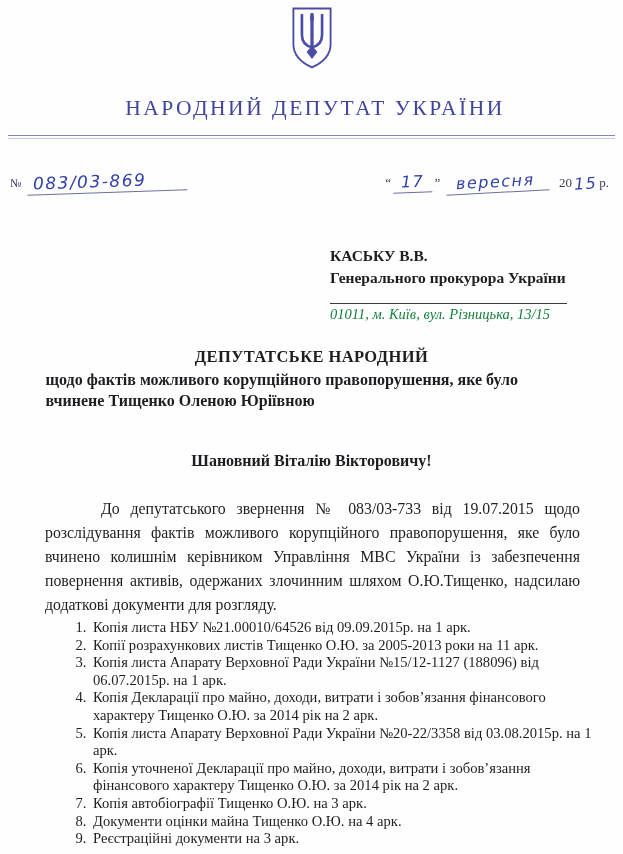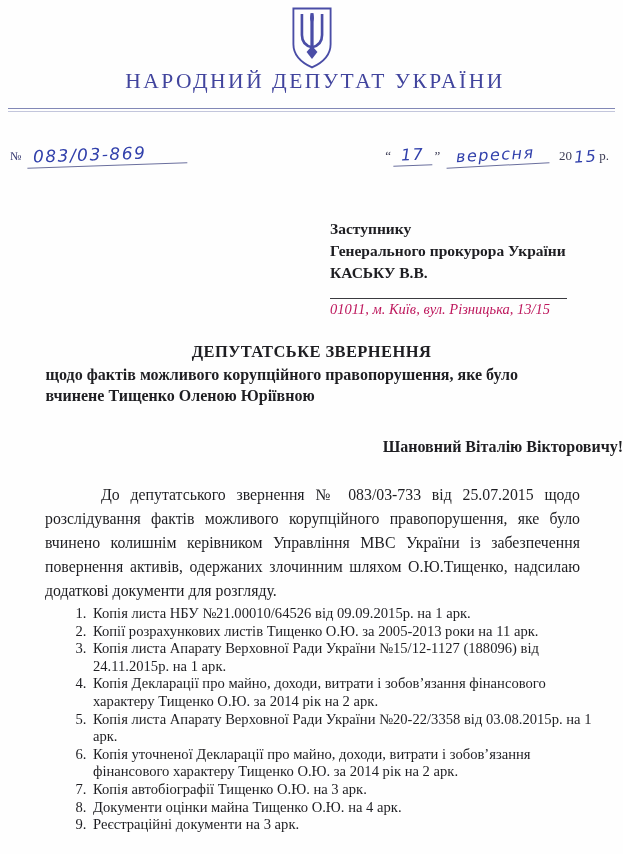--- a/index.html
+++ b/index.html
@@ -9,21 +9,21 @@
     margin:0 auto;
     background:#fefefe;
     font-family:"Liberation Serif", serif;
     color:#1e1e22;
     overflow:hidden;
     box-sizing:border-box;
   }
   
   .emblem-wrap{display:flex;justify-content:center;padding-top:7px;}
   .org-title{
-    margin-top:0;
+    margin-top:27px;
     text-align:center;
     font-size:21.5px;
     letter-spacing:2.5px;
     color:#41449d;
     font-weight:400;
     padding-left:7px;
   }
   .head-rule{
     margin:14px 8px 0 8px;
     height:2px;
@@ -64,33 +64,33 @@
   .date-year-print{padding-bottom:2px;margin-left:8px;text-align:center;}
   .date-year-hand{font-size:16px;transform:rotate(-4deg);}
   .date-unit{padding-bottom:2px;}
   
   .addressee{
     margin:52px 0 0 330px;
     font-size:15.5px;font-weight:700;line-height:22px;
   }
   .addr-rule{margin:14px 0 2px 330px;width:237px;border-top:1.3px solid #3a3a3f;}
   .addr-street{
-    margin-left:330px;font-style:italic;font-size:14.5px;color:#be185d;
+    margin-left:330px;font-style:italic;font-size:14.5px;color:#15803d;
   }
   
   .doc-title{
     margin-top:24px;text-align:center;
     font-size:16.5px;font-weight:700;letter-spacing:.4px;
   }
   .doc-subtitle{
     margin:2px auto 0 auto;max-width:532px;text-align:left;
     font-size:16px;font-weight:700;line-height:21px;
   }
   .salutation{
-    margin-top:32px;text-align:right;
+    margin-top:41px;text-align:center;
     font-size:16px;font-weight:700;
   }
   
   .body-par{
     margin:27px 43px 0 45px;
     font-size:15.8px;line-height:24px;
     text-align:justify;text-indent:56px;
   }
   
   .attach-label{margin:9px 0 0 90px;font-size:14.8px;}
@@ -131,38 +131,37 @@
       <span class="hand date-day">17</span>
       <span class="date-quote">”</span>
       <span class="hand date-month">вересня</span>
       <span class="date-year-print">20</span>
       <span class="hand date-year-hand">15</span>
       <span class="date-unit">р.</span>
     </div>
   </div>
 
   <div class="addressee">
-    <div>Заступнику</div>
+    <div>КАСЬКУ В.В.</div>
     <div>Генерального прокурора України</div>
-    <div>КАСЬКУ В.В.</div>
   </div>
   <div class="addr-rule"></div>
   <div class="addr-street">01011, м. Київ, вул. Різницька, 13/15</div>
 
-  <div class="doc-title">ДЕПУТАТСЬКЕ ЗВЕРНЕННЯ</div>
+  <div class="doc-title">ДЕПУТАТСЬКЕ НАРОДНИЙ</div>
   <div class="doc-subtitle">щодо фактів можливого корупційного правопорушення, яке було вчинене Тищенко Оленою Юріївною</div>
 
   <div class="salutation">Шановний Віталію Вікторовичу!</div>
 
-  <div class="body-par">До депутатського звернення № 083/03-733 від 25.07.2015 щодо розслідування фактів можливого корупційного правопорушення, яке було вчинено колишнім керівником Управління МВС України із забезпечення повернення активів, одержаних злочинним шляхом О.Ю.Тищенко, надсилаю додаткові документи для розгляду.</div>
+  <div class="body-par">До депутатського звернення № 083/03-733 від 19.07.2015 щодо розслідування фактів можливого корупційного правопорушення, яке було вчинено колишнім керівником Управління МВС України із забезпечення повернення активів, одержаних злочинним шляхом О.Ю.Тищенко, надсилаю додаткові документи для розгляду.</div>
 
   <ol class="attach-list">
     <li>Копія листа НБУ №21.00010/64526 від 09.09.2015р. на 1 арк.</li>
     <li>Копії розрахункових листів Тищенко О.Ю. за 2005-2013 роки на 11 арк.</li>
-    <li>Копія листа Апарату Верховної Ради України №15/12-1127 (188096) від 24.11.2015р. на 1 арк.</li>
+    <li>Копія листа Апарату Верховної Ради України №15/12-1127 (188096) від 06.07.2015р. на 1 арк.</li>
     <li>Копія Декларації про майно, доходи, витрати і зобов’язання фінансового характеру Тищенко О.Ю. за 2014 рік на 2 арк.</li>
     <li>Копія листа Апарату Верховної Ради України №20-22/3358 від 03.08.2015р. на 1 арк.</li>
     <li>Копія уточненої Декларації про майно, доходи, витрати і зобов’язання фінансового характеру Тищенко О.Ю. за 2014 рік на 2 арк.</li>
     <li>Копія автобіографії Тищенко О.Ю. на 3 арк.</li>
     <li>Документи оцінки майна Тищенко О.Ю. на 4 арк.</li>
     <li>Реєстраційні документи на 3 арк.</li>
   </ol>
 
 </div>
 

